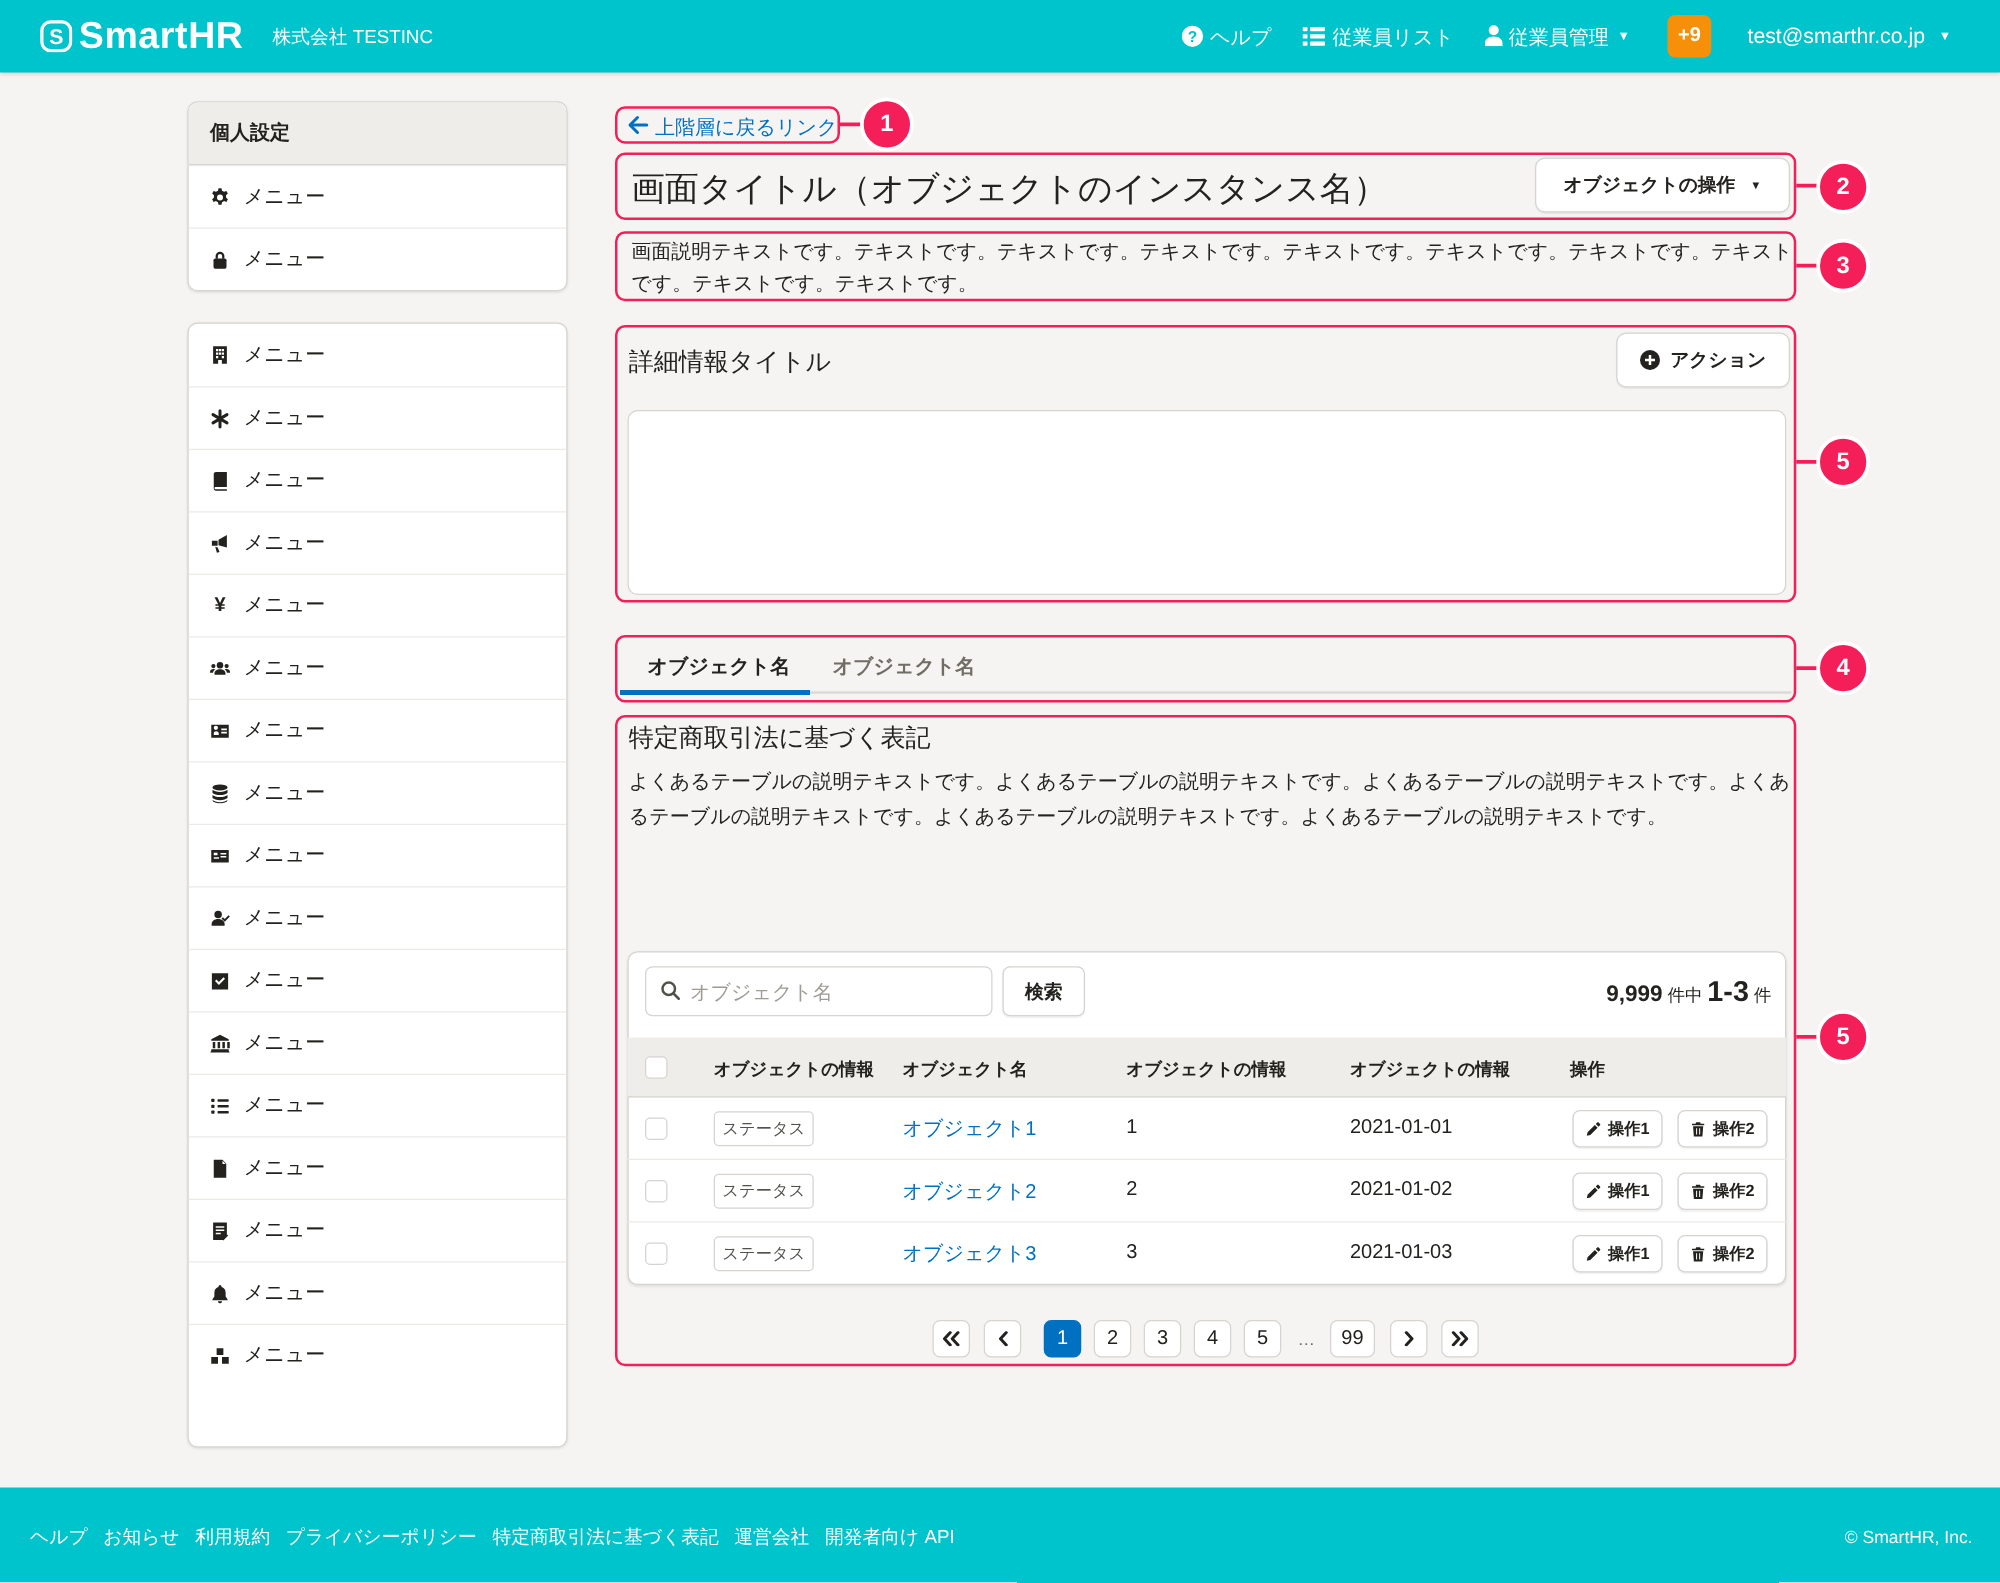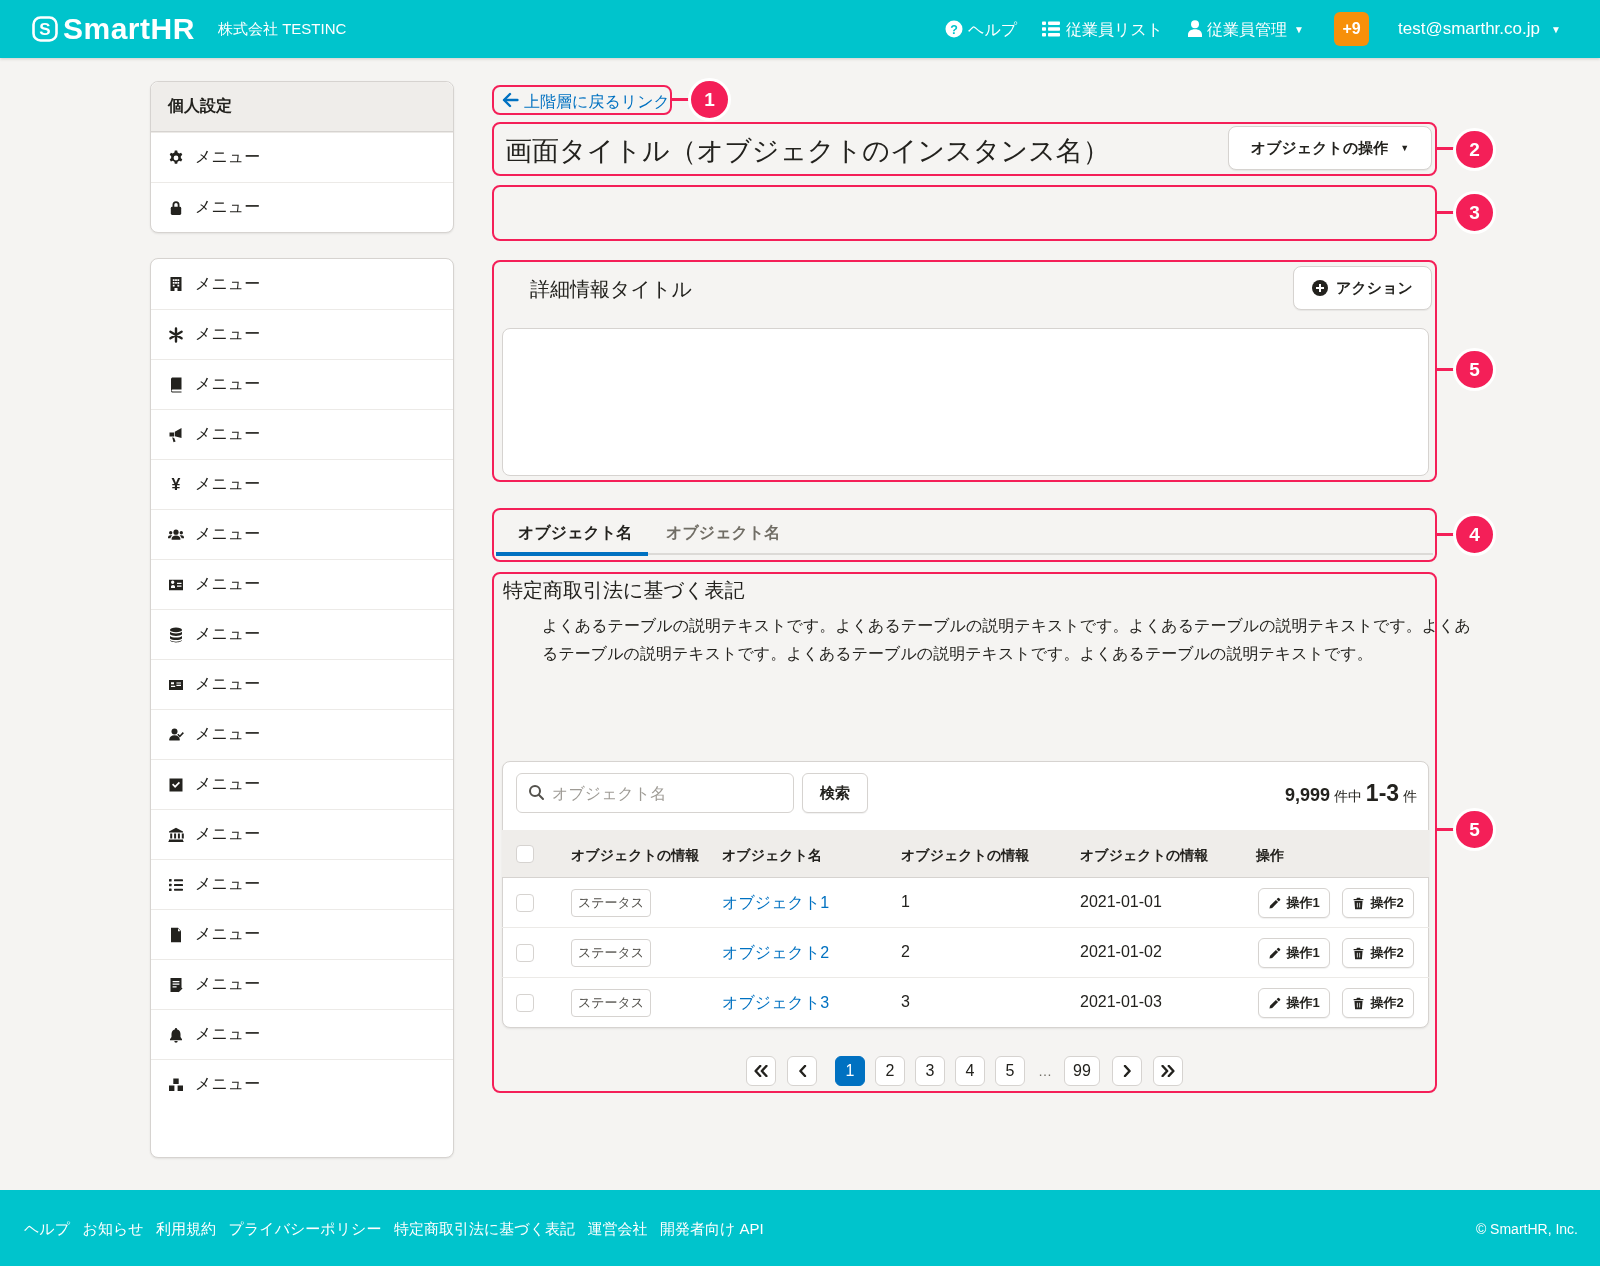--- a/index.html
+++ b/index.html
@@ -161,45 +161,46 @@
       </svg></div>
   <div class="ab blue" style="left:524px;top:92px;font-size:16px;">上階層に戻るリンク</div>
 
   <div class="ab abox" style="left:492px;top:122px;width:945px;height:54px;"></div>
   <div class="ab" style="left:505px;top:133px;font-size:27px;color:#23221e;">画面タイトル（オブジェクトのインスタンス名）</div>
   <div class="ab btn" style="left:1228px;top:126px;width:204px;height:44px;">オブジェクトの操作<span style="font-size:9px;margin-left:12px;">▼</span></div>
   <div class="ab aline" style="left:1437px;top:147px;width:20px;"></div>
   <div class="ab adot" style="left:1453px;top:128px;">2</div>
 
   <div class="ab abox" style="left:492px;top:185px;width:945px;height:56px;"></div>
+  <div class="ab" style="left:505px;top:189px;width:930px;font-size:16px;line-height:26px;color:#23221e;">画面説明テキストです。テキストです。テキストです。テキストです。テキストです。テキストです。テキストです。テキストです。テキストです。テキストです。</div>
   <div class="ab aline" style="left:1437px;top:211px;width:20px;"></div>
   <div class="ab adot" style="left:1453px;top:191px;">3</div>
 
   <div class="ab abox" style="left:492px;top:260px;width:945px;height:222px;"></div>
-  <div class="ab" style="left:530px;top:276px;font-size:20px;color:#23221e;text-align:center;">詳細情報タイトル</div>
+  <div class="ab" style="left:503px;top:276px;font-size:20px;color:#23221e;text-align:center;">詳細情報タイトル</div>
   <div class="ab btn" style="left:1293px;top:266px;width:139px;height:44px;">
     <svg width="16" height="16" viewBox="0 0 16 16" style="margin-right:8px;">
         <circle cx="8" cy="8" r="8" fill="#23221e"></circle>
         <path d="M7 4h2v3h3v2H9v3H7V9H4V7h3z" fill="#fff"></path>
       </svg>アクション</div>
   <div class="ab card" style="left:502px;top:328px;width:927px;height:148px;box-shadow:none;"></div>
   <div class="ab aline" style="left:1437px;top:368px;width:20px;"></div>
   <div class="ab adot" style="left:1453px;top:348px;">5</div>
 
   <div class="ab abox" style="left:492px;top:508px;width:945px;height:54px;"></div>
   <div class="ab" style="left:496px;top:553px;width:937px;height:2px;background:#dcdad7;"></div>
   <div class="ab" style="left:496px;top:552px;width:152px;height:4px;background:#0071c1;"></div>
   <div class="ab" style="left:518px;top:523px;font-size:16px;font-weight:bold;color:#23221e;">オブジェクト名</div>
   <div class="ab" style="left:666px;top:523px;font-size:16px;font-weight:bold;color:#706d65;">オブジェクト名</div>
   <div class="ab aline" style="left:1437px;top:533px;width:20px;"></div>
   <div class="ab adot" style="left:1453px;top:513px;">4</div>
 
   <div class="ab abox" style="left:492px;top:572px;width:945px;height:521px;"></div>
   <div class="ab" style="left:503px;top:577px;font-size:20px;color:#23221e;">特定商取引法に基づく表記</div>
-  <div class="ab" style="left:503px;top:612px;width:930px;font-size:16px;line-height:28px;color:#23221e;margin-left:39px;">よくあるテーブルの説明テキストです。よくあるテーブルの説明テキストです。よくあるテーブルの説明テキストです。よくあるテーブルの説明テキストです。よくあるテーブルの説明テキストです。よくあるテーブルの説明テキストです。</div>
+  <div class="ab" style="left:503px;top:612px;width:930px;font-size:16px;line-height:28px;color:#23221e;">よくあるテーブルの説明テキストです。よくあるテーブルの説明テキストです。よくあるテーブルの説明テキストです。よくあるテーブルの説明テキストです。よくあるテーブルの説明テキストです。よくあるテーブルの説明テキストです。</div>
   <div class="ab aline" style="left:1437px;top:828px;width:20px;"></div>
   <div class="ab adot" style="left:1453px;top:808px;">5</div>
 
   <div class="ab card" style="left:502px;top:761px;width:927px;height:267px;box-shadow:0 1px 2px rgba(0,0,0,.08);"></div>
 
   <div class="ab" style="left:516px;top:773px;width:278px;height:40px;background:#fff;border:1px solid #d6d3d0;border-radius:6px;box-sizing:border-box;"></div>
   <div class="ab" style="left:528px;top:784px;width:17px;height:17px;">
     <svg width="17" height="17" viewBox="0 0 17 17">
         <circle cx="7" cy="7" r="5" fill="none" stroke="#53514c" stroke-width="2"></circle>
         <path d="M10.8 10.8l4.2 4.2" stroke="#53514c" stroke-width="2" stroke-linecap="round"></path>

